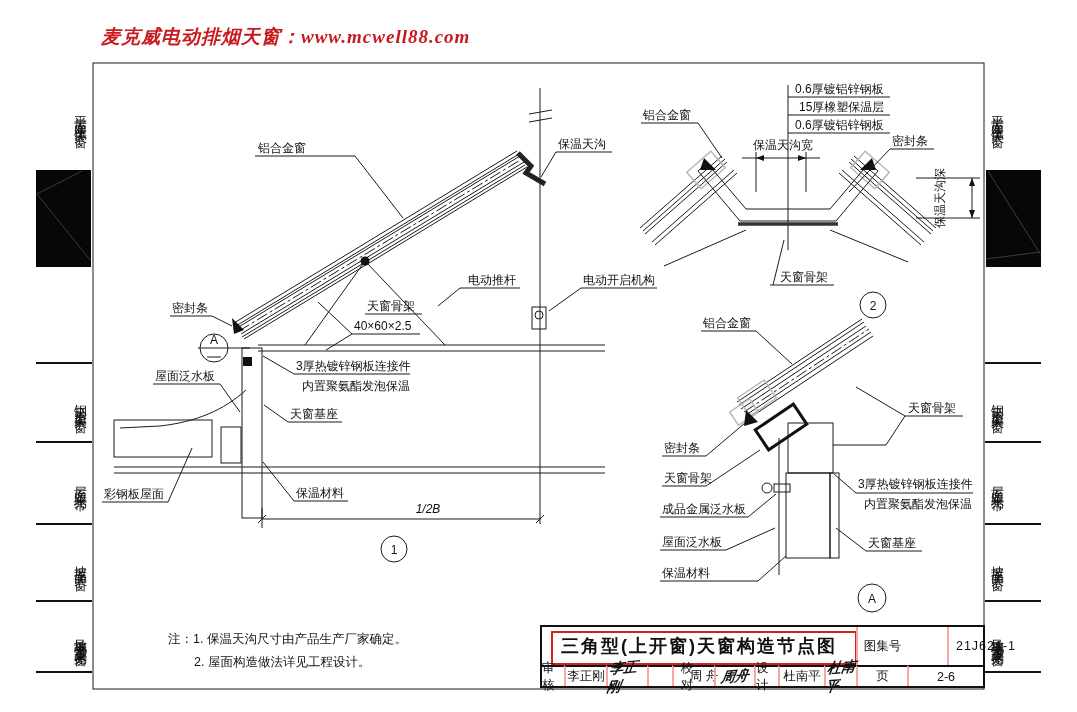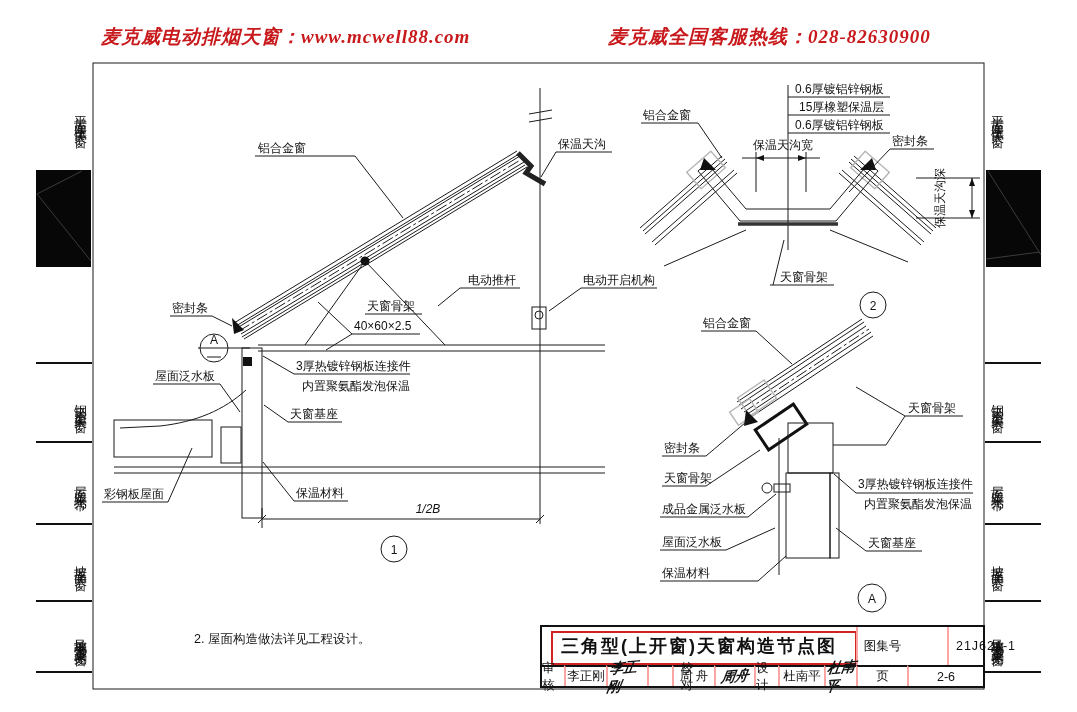--- a/index.html
+++ b/index.html
@@ -44,21 +44,20 @@
   .sig{font-style:italic;font-weight:bold;font-size:14px;transform:rotate(-5deg) skewX(-14deg);}
   .atlas{font-size:13.5px;letter-spacing:1px;margin-left:40px;}
 </style>
 </head>
 <body>
 
 <div class="page">
 
   <div class="hdr" style="color:#c8191c;">
     <span class="h-left">麦克威电动排烟天窗：www.mcwell88.com</span>
-    <span class="h-right">麦克威全国客服热线：028-82630900</span>
   </div>
 
   <div class="sidebar sb-left">
     <div class="sb-sec" style="top:0;height:107px;">
       <span class="vtext">平屋面罩体天窗</span>
       </div>
     <div class="sb-sec sb-line" style="top:299px;height:79px;">
       <span class="vtext">钢天窗架天窗</span>
       </div>
     <div class="sb-sec sb-line" style="top:299px;height:0;"></div>
@@ -412,39 +411,40 @@
         <line x1="758" y1="581" x2="786" y2="556" class="ln"></line>
       </g>
       <g>
         <circle cx="872" cy="598" r="14" fill="#fff" class="ln" stroke-width="1.4"></circle>
         <text x="872" y="603" text-anchor="middle" font-size="13">A</text>
       </g>
     </g>
   </svg>
 
   <div class="notes">
+    <div class="n1">注：1. 保温天沟尺寸由产品生产厂家确定。</div>
     <div class="n2">2. 屋面构造做法详见工程设计。</div>
   </div>
 
   <div class="tb">
 
     <div class="cell r1 noleft" style="left:0;width:314px;">
       <span class="tb-title">三角型(上开窗)天窗构造节点图</span>
       <span class="redbox"></span>
     </div>
     <div class="cell r1" style="left:314px;width:51px;">图集号</div>
     <div class="cell r1 atlas" style="left:365px;width:76px;">21J621-1</div>
 
     <div class="cell r2 noleft" style="left:0;width:22px;">审核</div>
     <div class="cell r2" style="left:22px;width:42px;">李正刚</div>
     <div class="cell r2" style="left:64px;width:41px;">
       <span class="sig">李正刚</span>
       </div>
     <div class="cell r2" style="left:105px;width:25px;padding-left:38px;">校对</div>
-    <div class="cell r2" style="left:130px;width:42px;">周 舟</div>
+    <div class="cell r2" style="left:130px;width:62px;">周 舟</div>
     <div class="cell r2" style="left:172px;width:40px;">
       <span class="sig">周舟</span>
       </div>
     <div class="cell r2" style="left:212px;width:24px;">设计</div>
     <div class="cell r2" style="left:236px;width:46px;">杜南平</div>
     <div class="cell r2" style="left:282px;width:32px;">
       <span class="sig">杜南平</span>
       </div>
     <div class="cell r2" style="left:314px;width:51px;">页</div>
     <div class="cell r2" style="left:365px;width:76px;">2-6</div>

